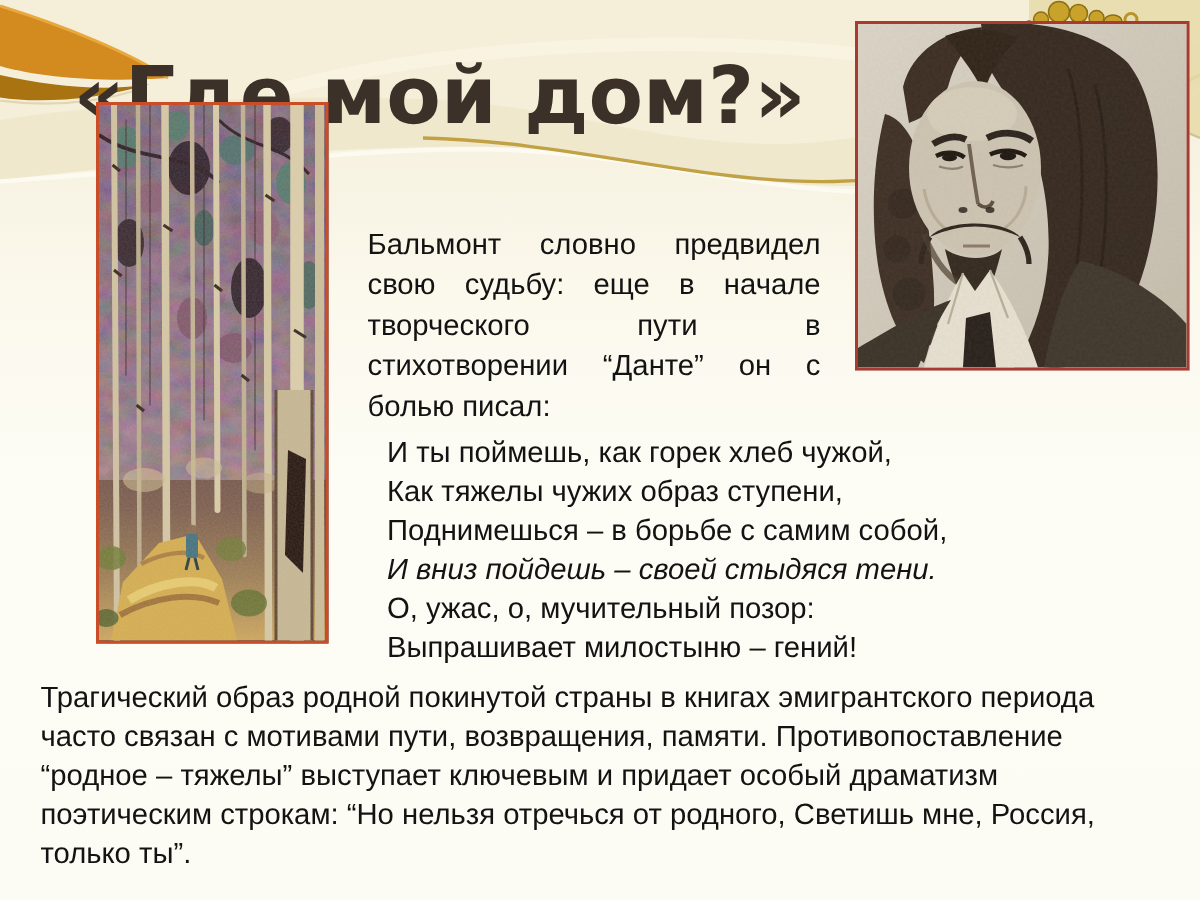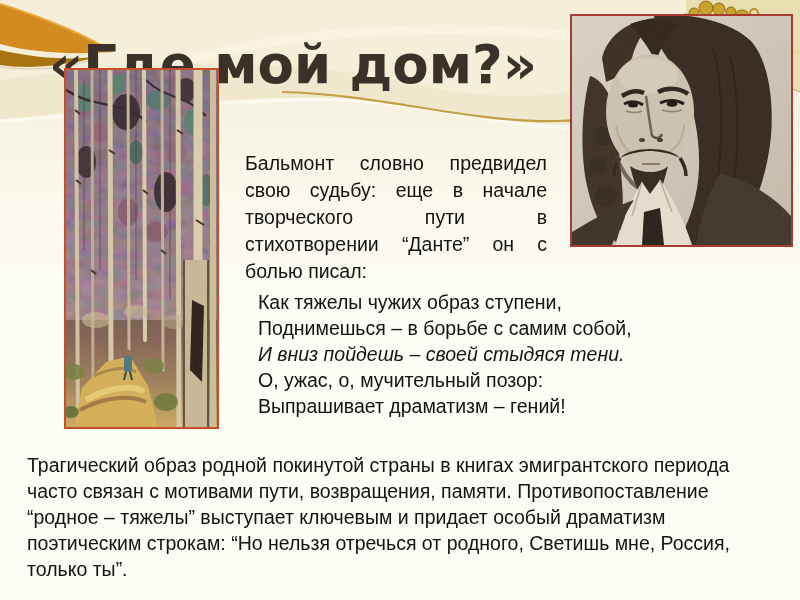--- a/index.html
+++ b/index.html
@@ -204,25 +204,26 @@
     <path d="M0,229 L40,229 C46,214 54,196 62,184 C44,190 20,204 0,216 Z" fill="#3a3127"></path>
     <path d="M124,229 L219,229 L219,200 C200,178 170,162 148,158 C138,172 130,196 124,229 Z" fill="#3f362b"></path>
     <path d="M72,196 L88,192 L92,229 L70,229 Z" fill="#27201a"></path>
     <rect width="219" height="229" filter="url(#pnoise)"></rect>
   </svg>
 </div>
 
 <div class="intro">Бальмонт словно предвидел свою судьбу: еще в начале творческого пути в стихотворении “Данте” он с болью писал:</div>
 
 <div class="poem">
+  <div>И ты поймешь, как горек хлеб чужой,</div>
   <div>Как тяжелы чужих образ ступени,</div>
   <div>Поднимешься – в борьбе с самим собой,</div>
   <div class="stanza2">И вниз пойдешь – своей стыдяся тени.</div>
   <div>О, ужас, о, мучительный позор:</div>
-  <div>Выпрашивает драматизм – гений!</div>
+  <div>Выпрашивает милостыню – гений!</div>
 </div>
 
 <div class="outro">
   <div>Трагический образ родной покинутой страны в книгах эмигрантского периода</div>
   <div>часто связан с мотивами пути, возвращения, памяти. Противопоставление</div>
   <div>“родное – тяжелы” выступает ключевым и придает особый драматизм</div>
   <div>поэтическим строкам: “Но нельзя отречься от родного, Светишь мне, Россия,</div>
   <div>только ты”.</div>
 </div>
 

